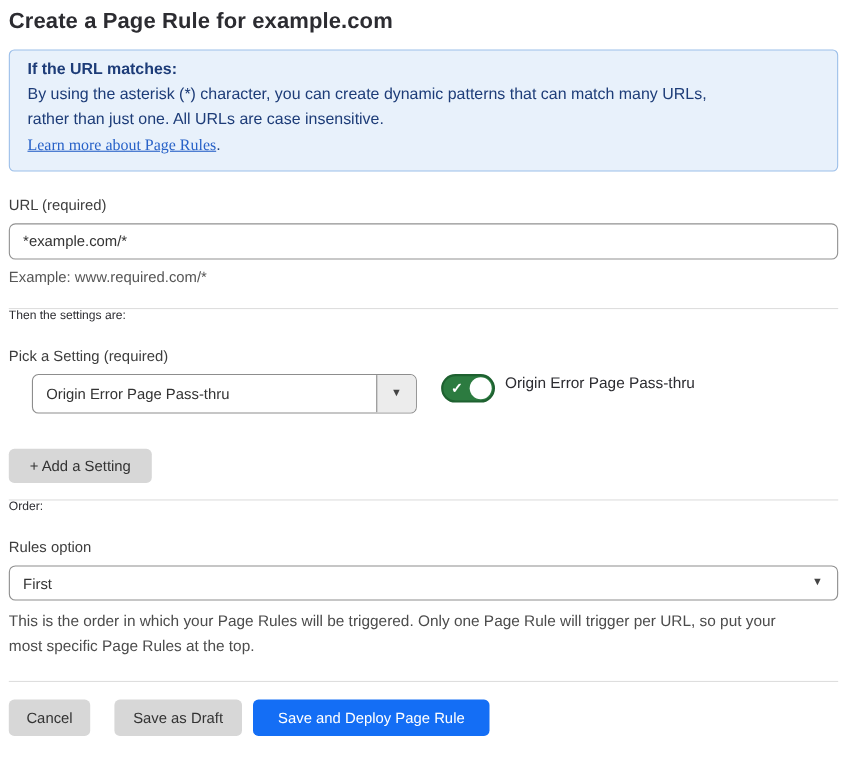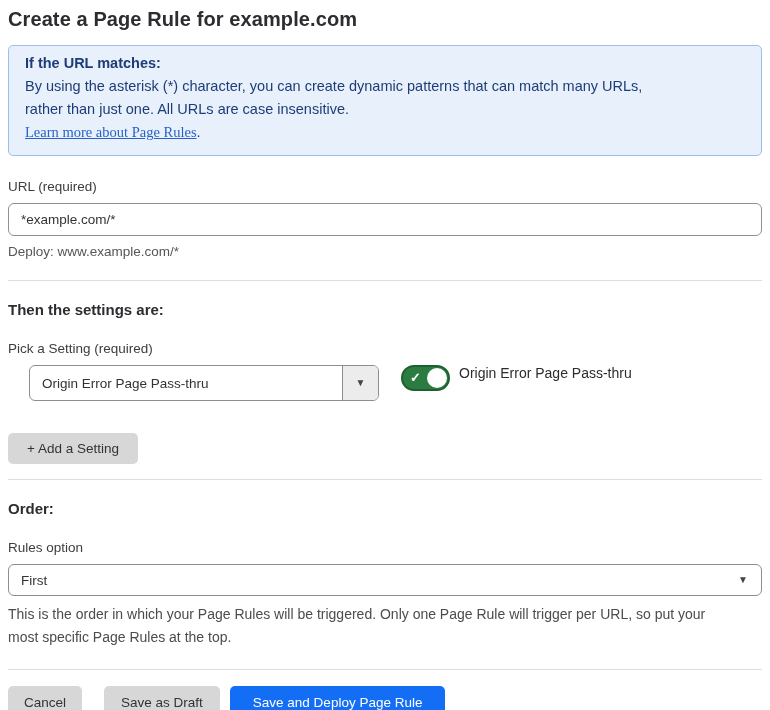--- a/index.html
+++ b/index.html
@@ -63,23 +63,22 @@
     color: #565656;
   }
 
   .divider {
     border: none;
     border-top: 1px solid #dedede;
     margin-top: 21px;
   }
 
   .section-heading {
-    margin-top: 20px;
-    font-size: 15px;
-    font-weight: 700;
+    font-size: 11px;
+    font-weight: 400;
     color: #2c2c31;
   }
 
   .setting-row {
     margin-top: 9px;
     display: flex;
     align-items: flex-start;
     margin-left: 21px;
   }
 
@@ -218,21 +217,21 @@
 
   <div class="info-box">
     <div class="info-heading">If the URL matches:</div>
     <div>By using the asterisk (*) character, you can create dynamic patterns that can match many URLs,</div>
     <div>rather than just one. All URLs are case insensitive.</div>
     <div><a href="#">Learn more about Page Rules</a><span>.</span></div>
   </div>
 
   <div class="field-label">URL (required)</div>
   <input type="text" class="text-input" value="*example.com/*" style="">
-  <div class="helper-text">Deploy: www.example.com/*</div>
+  <div class="helper-text">Example: www.required.com/*</div>
 
   <hr class="divider">
 
   <div class="section-heading">Then the settings are:</div>
 
   <div class="field-label">Pick a Setting (required)</div>
 
   <div class="setting-row">
     <div class="select-control select-setting">
       <span class="select-value">Origin Error Page Pass-thru</span>

